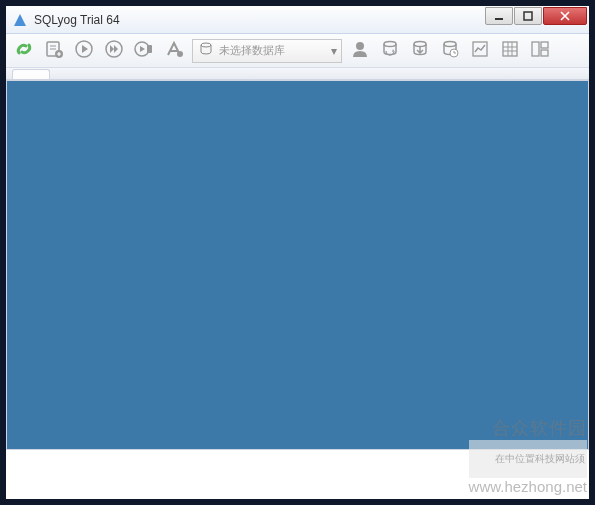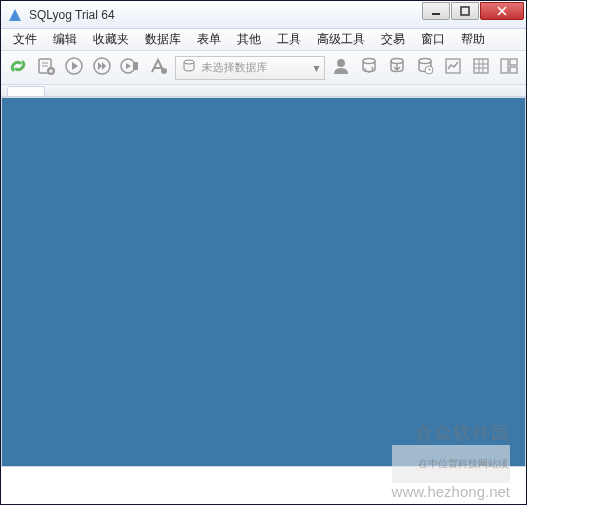--- a/index.html
+++ b/index.html
@@ -1,37 +1,37 @@
 <!DOCTYPE html>
 <html><head>
 <meta charset="utf-8">
 <style>
 * { margin: 0; padding: 0; box-sizing: border-box; }
 body { font-family: "Microsoft YaHei", "SimSun", sans-serif; font-size: 12px; background: #fff; }
-.window { width: 527px; height: 505px; position: relative; background: #fff; border: 1px solid #0f172a; }
+.window { width: 595px; height: 505px; position: relative; background: #fff; border: 6px solid #0f172a; }
 .titlebar { height: 28px; background: linear-gradient(#fdfdfe, #eaf0f8); display: flex; align-items: center; border-bottom: 1px solid #c8d4e8; }
 .titlebar-icon { width: 16px; height: 16px; margin: 0 6px; }
 .titlebar-title { font-size: 12px; color: #333; flex: 1; }
 .win-controls { display: flex; height: 20px; margin-right: 2px; align-self: flex-start; margin-top: 1px; }
 .win-btn { width: 28px; height: 18px; border: 1px solid #a0a0a0; background: linear-gradient(#f4f4f4,#dcdcdc); display: flex; align-items: center; justify-content: center; margin-left: 1px; border-radius: 0 0 2px 2px; }
 .win-btn.close { width: 44px; background: linear-gradient(#e57373,#c23535); border-color: #a02020; }
 .win-btn svg { width: 10px; height: 10px; }
 .menubar { height: 22px; background: linear-gradient(#fcfcfd,#f1f3f7); border-bottom: 1px solid #d6dde8; display: flex; align-items: center; padding: 0 4px; }
 .menu-item { padding: 2px 8px; color: #222; cursor: default; }
 .toolbar { height: 34px; background: linear-gradient(#fbfcfd,#eef1f6); border-bottom: 1px solid #d6dde8; display: flex; align-items: center; padding: 0 6px; gap: 6px; }
 .tbtn { width: 24px; height: 24px; display: flex; align-items: center; justify-content: center; border-radius: 2px; }
 .tbtn svg { width: 20px; height: 20px; }
 .db-selector { display: flex; align-items: center; height: 24px; background: linear-gradient(#fdfdfd,#eeeeee); border: 1px solid #c9c9c9; border-radius: 0; padding: 0 4px 0 6px; gap: 6px; min-width: 150px; }
 .db-selector .dbtext { color: #999; font-size: 11px; flex: 1; }
 .db-selector .dd { color: #888; }
 .tab-strip { height: 12px; background: linear-gradient(#f4f6fa,#e8ecf2); border-bottom: 1px solid #cfd6e2; display: flex; align-items: flex-end; padding-left: 6px; }
 .tab { width: 38px; height: 10px; background: #fdfdfd; border: 1px solid #cfd6e2; border-bottom: none; border-radius: 3px 3px 0 0; margin-right: 3px; }
 .content { height: 370px; background: #3d79a8; border: 1px solid #cfd6e2; margin: 0; }
 .bottom-panel { height: 36px; background: #fff; }
-.watermark { position: absolute; right: 16px; bottom: 4px; text-align: right; }
+.watermark { position: absolute; right: 2px; bottom: 4px; text-align: right; }
 .watermark .wm1 { font-size: 18px; color: rgba(120,120,120,0.55); font-weight: 500; letter-spacing: 1px; }
 .watermark .wm2 { font-size: 10px; color: rgba(100,100,100,0.5); background: rgba(230,230,230,0.6); padding: 12px 2px; }
 .watermark .wm3 { font-size: 15px; color: rgba(120,120,120,0.5); }
 </style>
 </head>
 <body>
 
 <div class="window">
 
   <div class="titlebar">
@@ -53,33 +53,20 @@
           </svg>
       </div>
       <div class="win-btn close">
         <svg viewBox="0 0 10 10">
             <path d="M1 1 L9 9 M9 1 L1 9" stroke="#fff" stroke-width="1.6"></path>
           </svg>
       </div>
     </div>
   </div>
 
-  <div class="menubar">
-    <span class="menu-item">文件</span>
-    <span class="menu-item">编辑</span>
-    <span class="menu-item">收藏夹</span>
-    <span class="menu-item">数据库</span>
-    <span class="menu-item">表单</span>
-    <span class="menu-item">其他</span>
-    <span class="menu-item">工具</span>
-    <span class="menu-item">高级工具</span>
-    <span class="menu-item">交易</span>
-    <span class="menu-item">窗口</span>
-    <span class="menu-item">帮助</span>
-  </div>
 
   <div class="toolbar">
     <div class="tbtn">
       <span>
         <svg viewBox="0 0 20 20">
             <path d="M5 14 Q3 11 6 8 Q9 5 12 7 M8 13 Q11 15 14 12 Q17 9 15 6" stroke="#5cb85c" stroke-width="3" fill="none" stroke-linecap="round"></path>
           </svg>
       </span>
     </div>
     <div class="tbtn">

